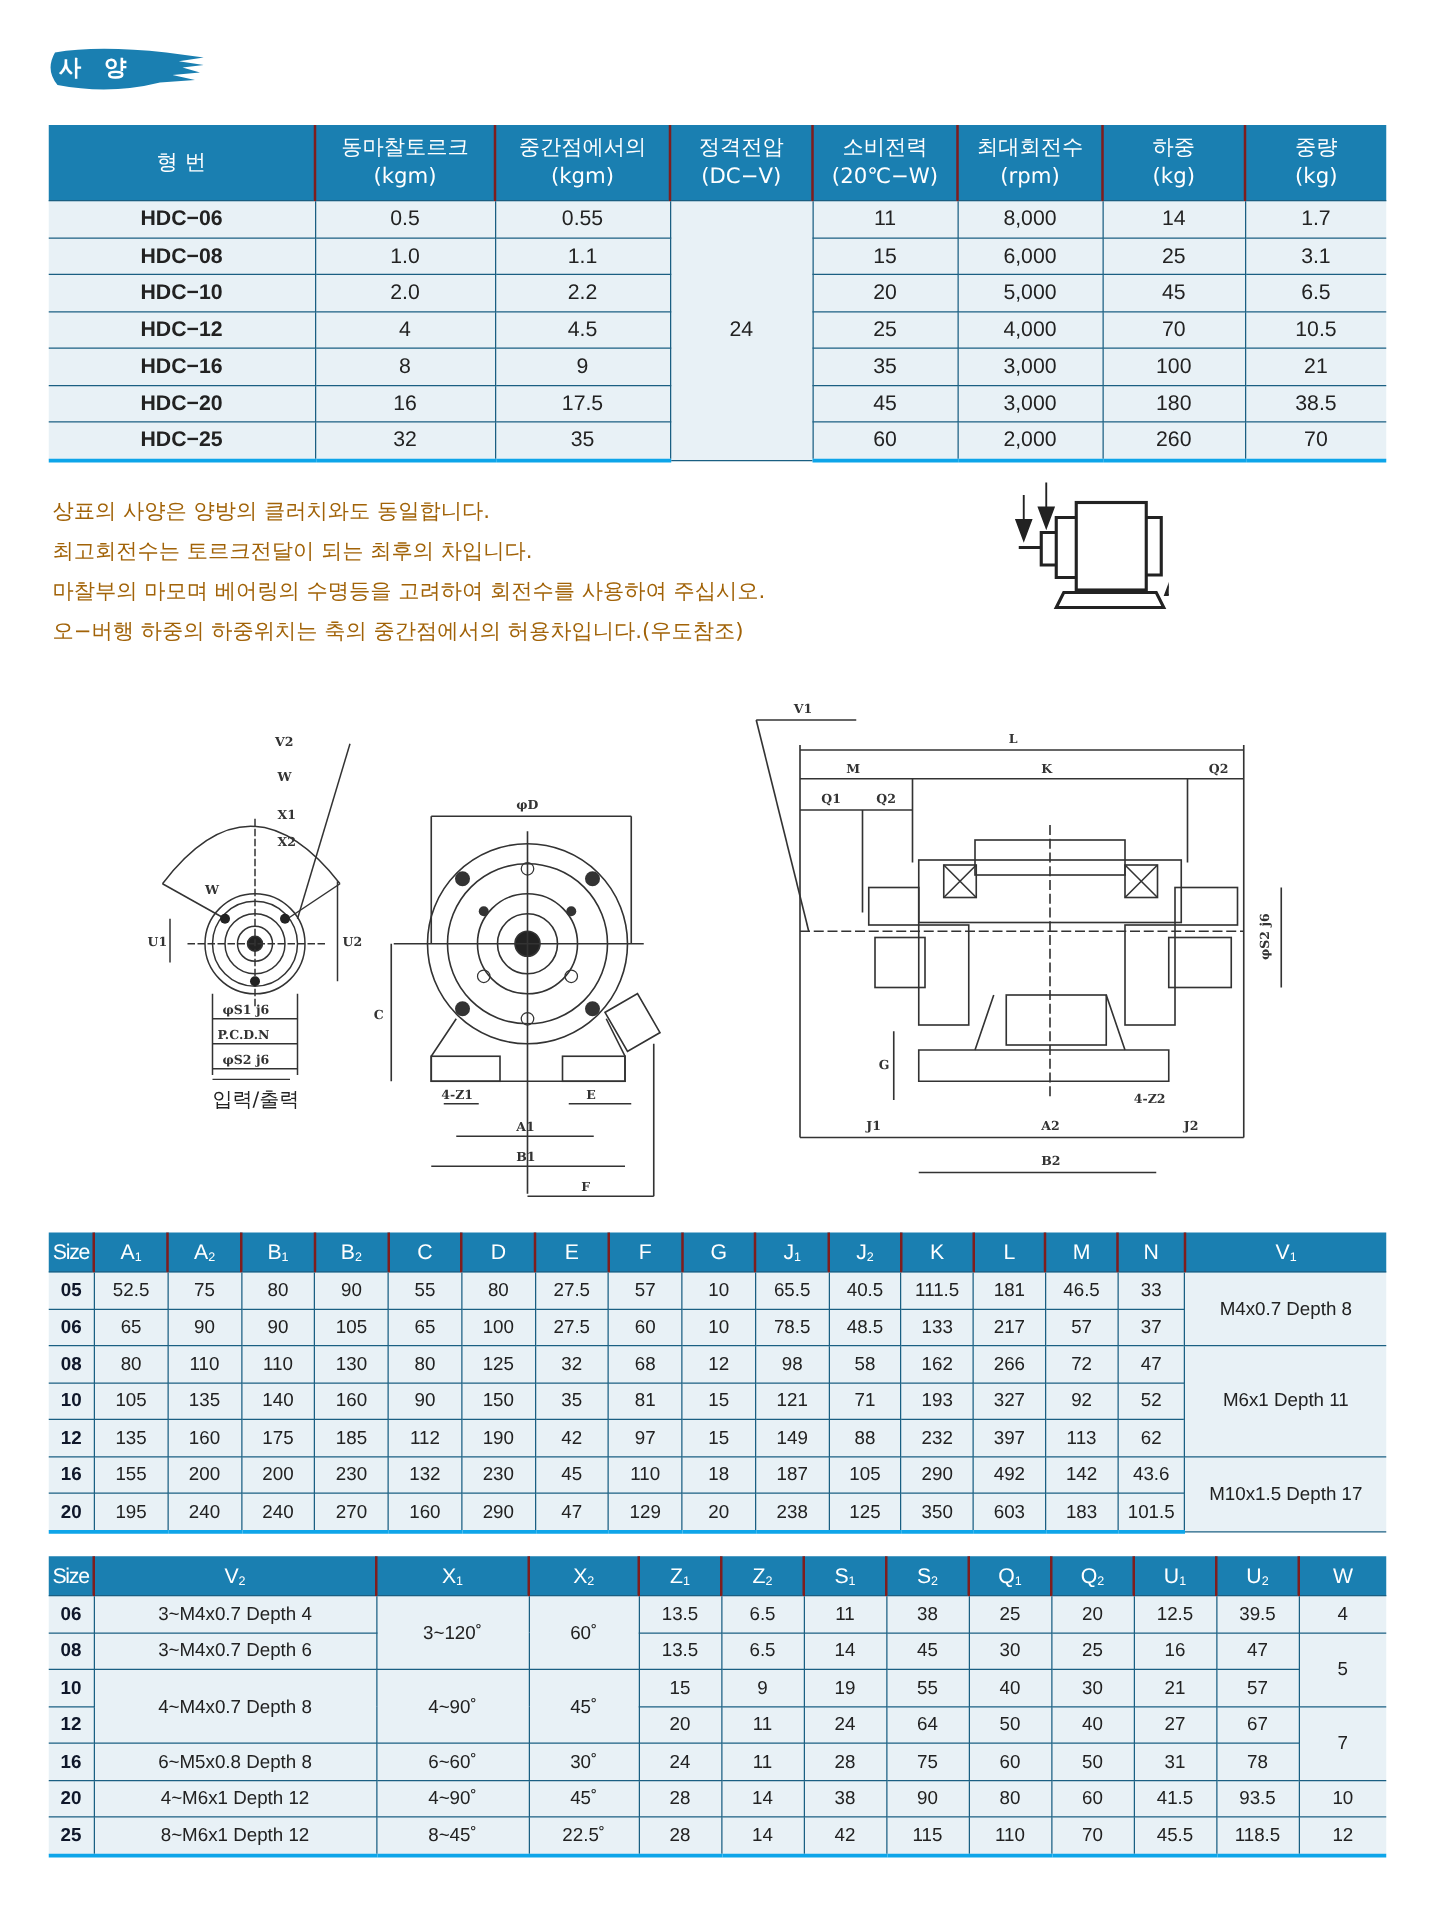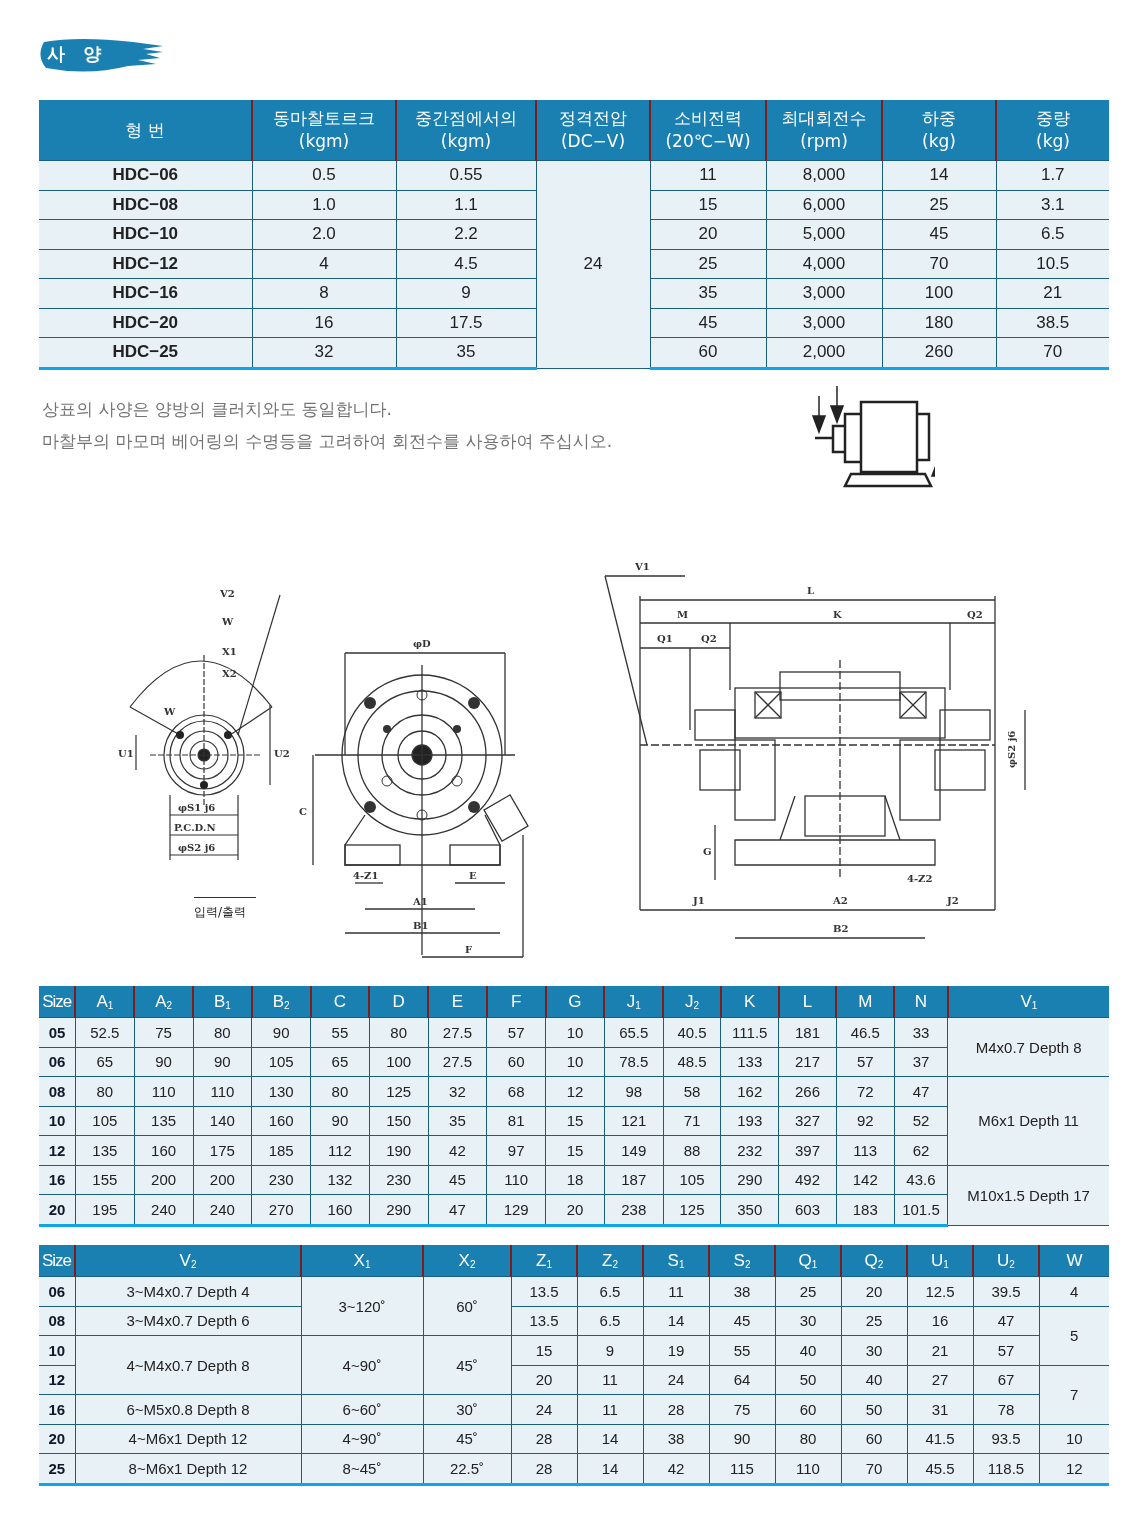--- a/index.html
+++ b/index.html
@@ -14,36 +14,36 @@
   th:first-child { border-left:none; }
   td { background:#e8f1f6; border:1px solid #1a5f82; text-align:center; color:#222; }
   tr td:first-child { border-left:none;font-weight:bold; }
   tr td:last-child { border-right:none; }
   tbody tr:last-child td { border-bottom:3px solid #0ea5e9; }
 
   #spec { left:39px; top:100px; width:1070px; }
   #spec th { height:58px; font-size:17px; line-height:23px; }
   #spec td { height:28.5px; font-size:17px; padding:0; font-family:"Liberation Sans",sans-serif; }
 
-  .notes { position:absolute; left:42px; top:393px; font-size:17px; line-height:32px; color:#737373; }
+  .notes { position:absolute; left:42px; top:393px; font-size:17px; line-height:32px; color:#a16207; }
   .notes div { white-space:nowrap; }
 
   #dim1 { left:39px; top:986px; width:1070px; }
   #dim1 th { height:29px; font-size:17px; font-family:"Liberation Sans",sans-serif; }
   #dim1 td { height:28.5px; font-size:15px; padding:0; font-family:"Liberation Sans",sans-serif; }
   #dim2 { left:39px; top:1245px; width:1070px; }
   #dim2 th { height:29px; font-size:17px; font-family:"Liberation Sans",sans-serif; }
   #dim2 td { height:28.5px; font-size:15px; padding:0; font-family:"Liberation Sans",sans-serif; }
   td.size { font-size:17px; color:#0f172a; }
   th.size { letter-spacing:-1px; }
   sub { font-size:10px; vertical-align:baseline; position:relative; top:2px; }
 
   .drawing { position:absolute; }
   .dlabel { font-family:"DejaVu Serif","Liberation Serif",serif; font-size:10px; font-weight:bold; fill:#333; }
-  .caption { position:absolute; left:170px; top:897px; font-size:12px; color:#222;margin-left:24px; }
+  .caption { position:absolute; left:170px; top:863px; font-size:16px; color:#222; }
 </style>
 </head>
 <body>
 
 <div class="section-badge">
   <svg width="125" height="38" viewBox="0 0 125 38">
     <path d="M6,6 Q40,0 95,6 L125,10 L105,13 L125,16 L108,18 L122,22 L100,24 L118,28 L90,30 Q50,40 8,32 Q-2,20 6,6 Z" fill="#1a7fb1"></path>
   </svg>
   <span>사 양</span>
 </div>
@@ -134,21 +134,23 @@
         <td>60</td>
         <td>2,000</td>
         <td>260</td>
         <td>70</td>
       </tr>
     </tbody>
 </table>
 
 <div class="notes">
   <div>상표의 사양은 양방의 클러치와도 동일합니다.</div>
+  <div>최고회전수는 토르크전달이 되는 최후의 차입니다.</div>
   <div>마찰부의 마모며 베어링의 수명등을 고려하여 회전수를 사용하여 주십시오.</div>
+  <div>오−버행 하중의 하중위치는 축의 중간점에서의 허용차입니다.(우도참조)</div>
 </div>
 
 <svg class="drawing" style="left:795px;top:382px" width="140" height="110">
   <g fill="none" stroke="#222" stroke-width="2.5">
     <rect x="66" y="20" width="56" height="70"></rect>
     <path d="M66,32 L50,32 L50,80 L66,80"></path>
     <path d="M50,44 L38,44 L38,70 L50,70"></path>
     <path d="M122,32 L134,32 L134,78 L122,78"></path>
     <path d="M56,92 L130,92 L136,104 L50,104 Z"></path>
     <line x1="20" y1="56" x2="38" y2="56"></line>

